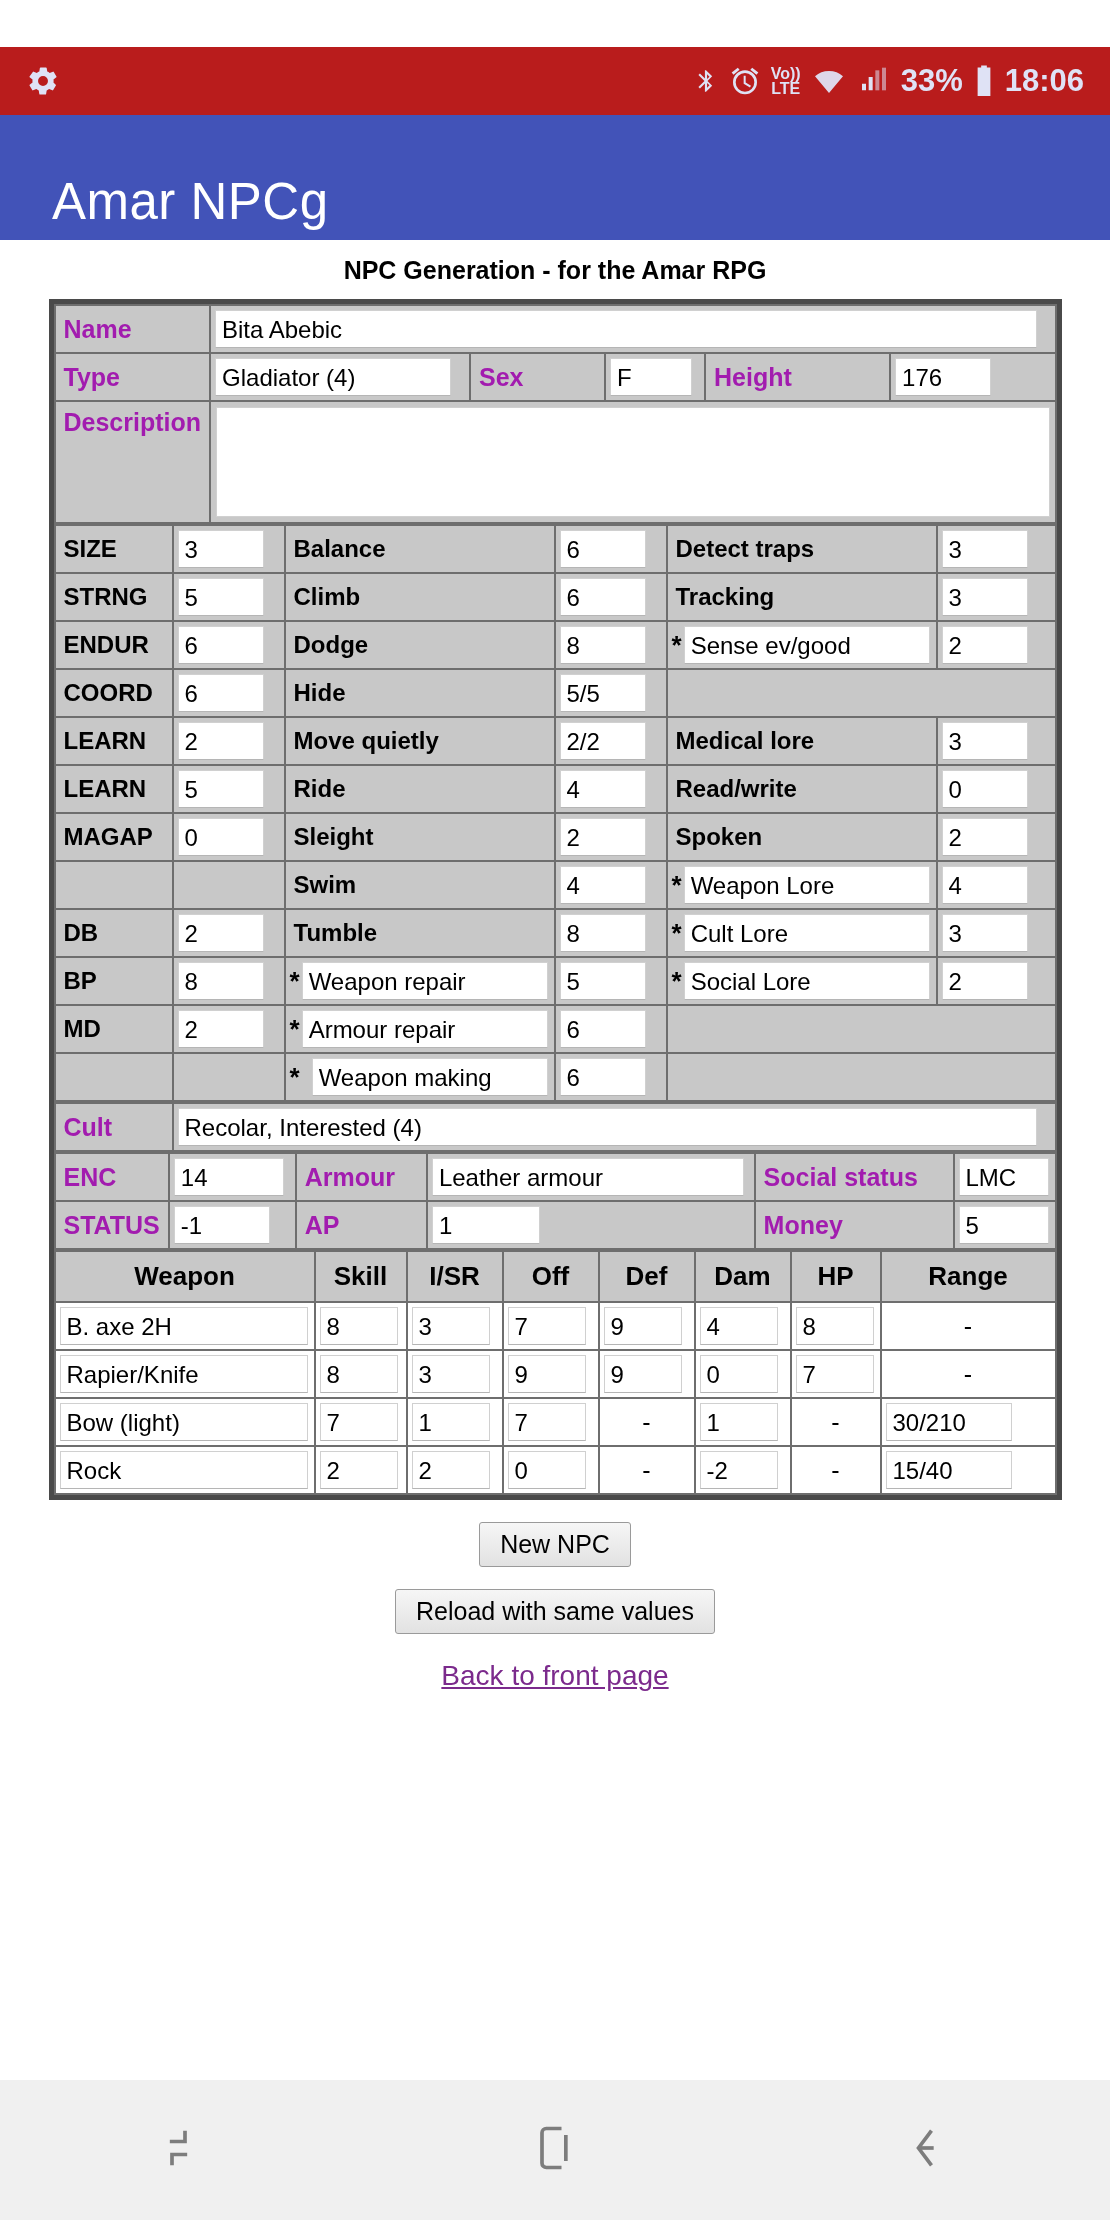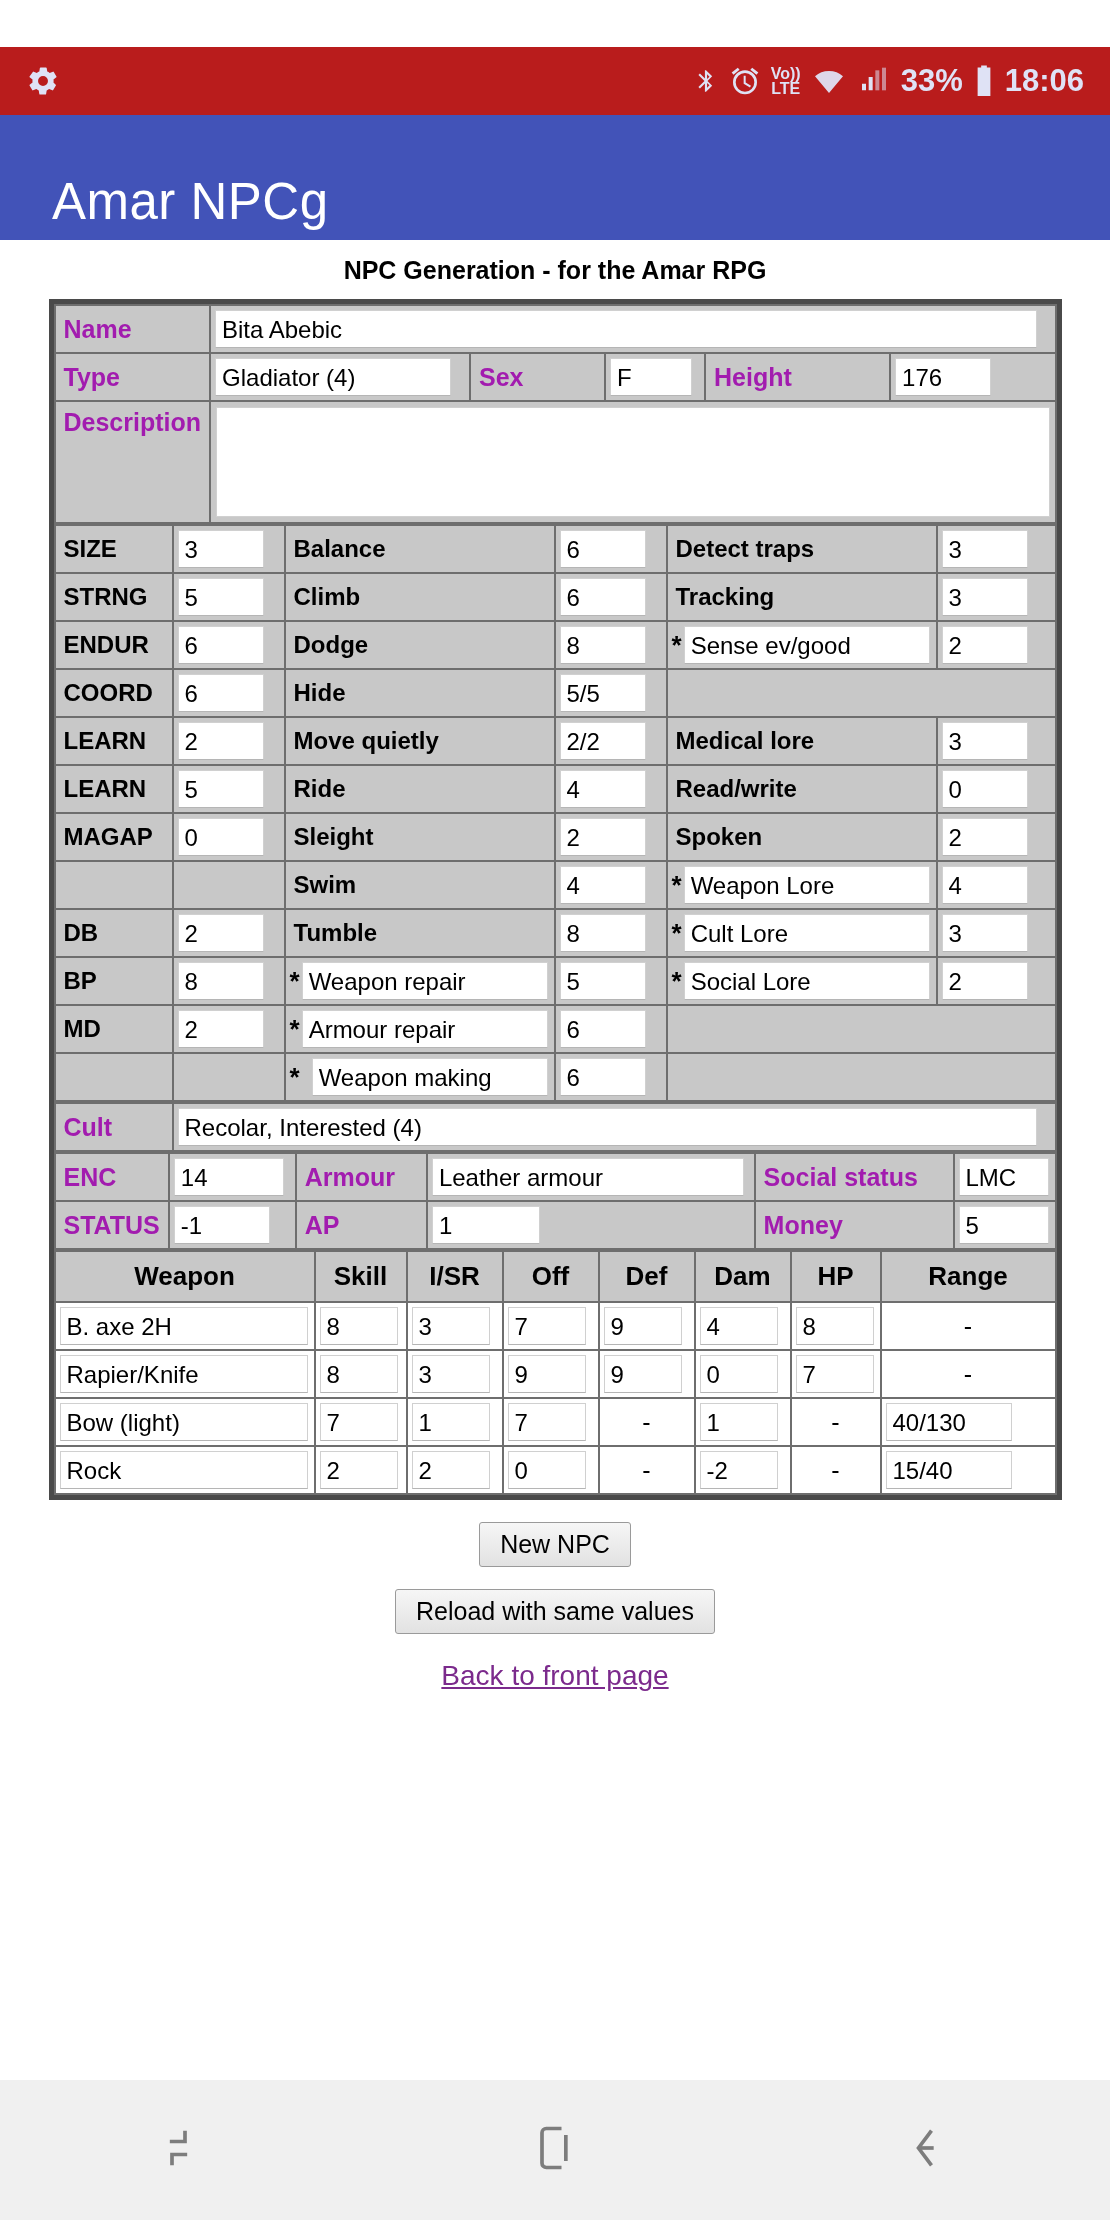--- a/index.html
+++ b/index.html
@@ -564,21 +564,21 @@
             </td>
             <td class="wcell">
               <div class="fld num" style="width:78px">7</div>
             </td>
             <td class="wdash">-</td>
             <td class="wcell">
               <div class="fld num" style="width:78px">1</div>
             </td>
             <td class="wdash">-</td>
             <td class="wcell">
-              <div class="fld" style="width:126px">40/130</div>
+              <div class="fld" style="width:126px">30/210</div>
             </td>
           </tr>
           <tr>
             <td class="wcell">
               <div class="fld">Rock</div>
             </td>
             <td class="wcell">
               <div class="fld num" style="width:78px">2</div>
             </td>
             <td class="wcell">

